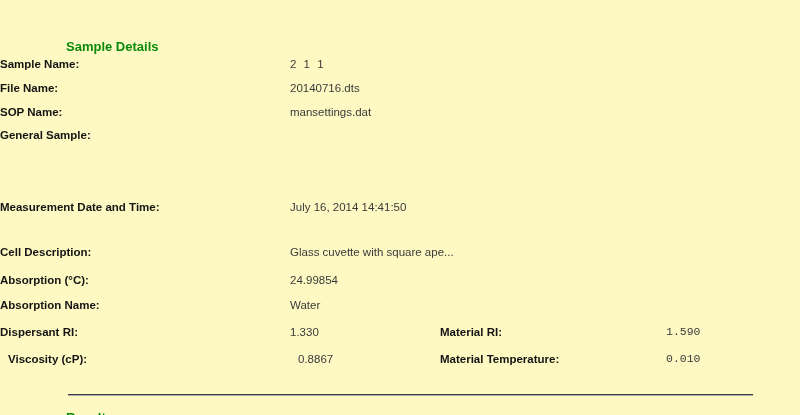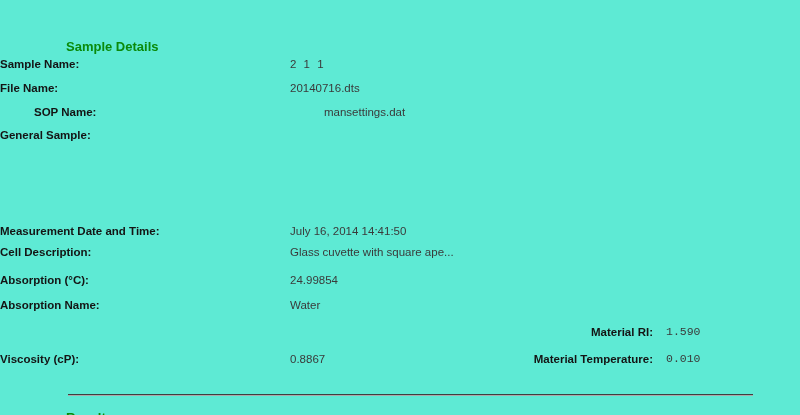--- a/index.html
+++ b/index.html
@@ -4,21 +4,21 @@
 <style>
   html, body {
     margin: 0;
     padding: 0;
     background: #ffffff;
   }
   #page {
     position: relative;
     width: 800px;
     height: 415px;
-    background: #5eead4;
+    background: #fef9c3;
     overflow: hidden;
     font-family: "Liberation Sans", sans-serif;
     font-size: 11.5px;
     color: #3a3a3a;
   }
   .section-title {
     position: absolute;
     left: 66px;
     font-size: 13px;
     font-weight: bold;
@@ -49,21 +49,21 @@
   .row-right {
     position: absolute;
     left: 440px;
     height: 14px;
     line-height: 14px;
     white-space: nowrap;
   }
   .row-right .label {
     display: inline-block;
     width: 213px;
-    text-align: right;
+    text-align: left;
     font-weight: bold;
     color: #141414;
     vertical-align: top;
   }
   .row-right .value {
     display: inline-block;
     padding-left: 13px;
     color: #3a3a3a;
     vertical-align: top;
     font-family: Liberation Mono, monospace;
@@ -85,40 +85,43 @@
 <div id="page">
 
   <div class="section-title" style="top:39px;">Sample Details</div>
 
   <div class="row" style="top:57px;">
     <span class="label">Sample Name:</span><span class="value value-samplename">2 1 1</span>
   </div>
   <div class="row" style="top:81px;">
     <span class="label">File Name:</span><span class="value">20140716.dts</span>
   </div>
-  <div class="row" style="top:105px;margin-left:34px;">
+  <div class="row" style="top:105px;">
     <span class="label">SOP Name:</span><span class="value">mansettings.dat</span>
   </div>
   <div class="row" style="top:128px;">
     <span class="label">General Sample:</span><span class="value"></span>
   </div>
 
-  <div class="row" style="top:224px;">
+  <div class="row" style="top:200px;">
     <span class="label">Measurement Date and Time:</span><span class="value">July 16, 2014 14:41:50</span>
   </div>
   <div class="row" style="top:245px;">
     <span class="label">Cell Description:</span><span class="value">Glass cuvette with square ape...</span>
   </div>
   <div class="row" style="top:273px;">
     <span class="label">Absorption (°C):</span><span class="value">24.99854</span>
   </div>
   <div class="row" style="top:298px;">
     <span class="label">Absorption Name:</span><span class="value">Water</span>
   </div>
-  <div class="row" style="top:352px;">
+  <div class="row" style="top:325px;">
+    <span class="label">Dispersant RI:</span><span class="value">1.330</span>
+  </div>
+  <div class="row" style="top:352px;padding-left:8px;">
     <span class="label">Viscosity (cP):</span><span class="value">0.8867</span>
   </div>
 
   <div class="row-right" style="top:325px;">
     <span class="label">Material RI:</span><span class="value">1.590</span>
   </div>
   <div class="row-right" style="top:352px;">
     <span class="label">Material Temperature:</span><span class="value">0.010</span>
   </div>
 

